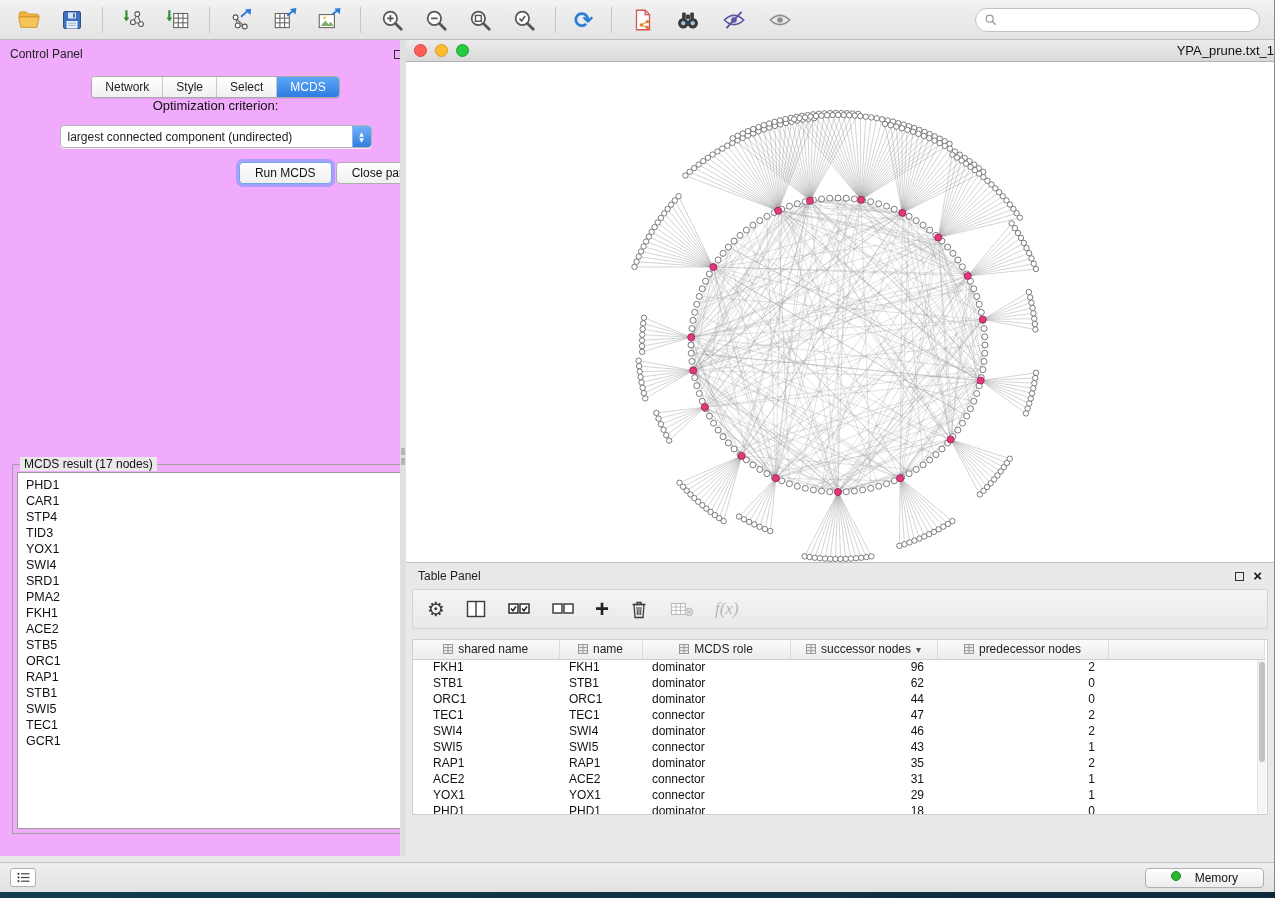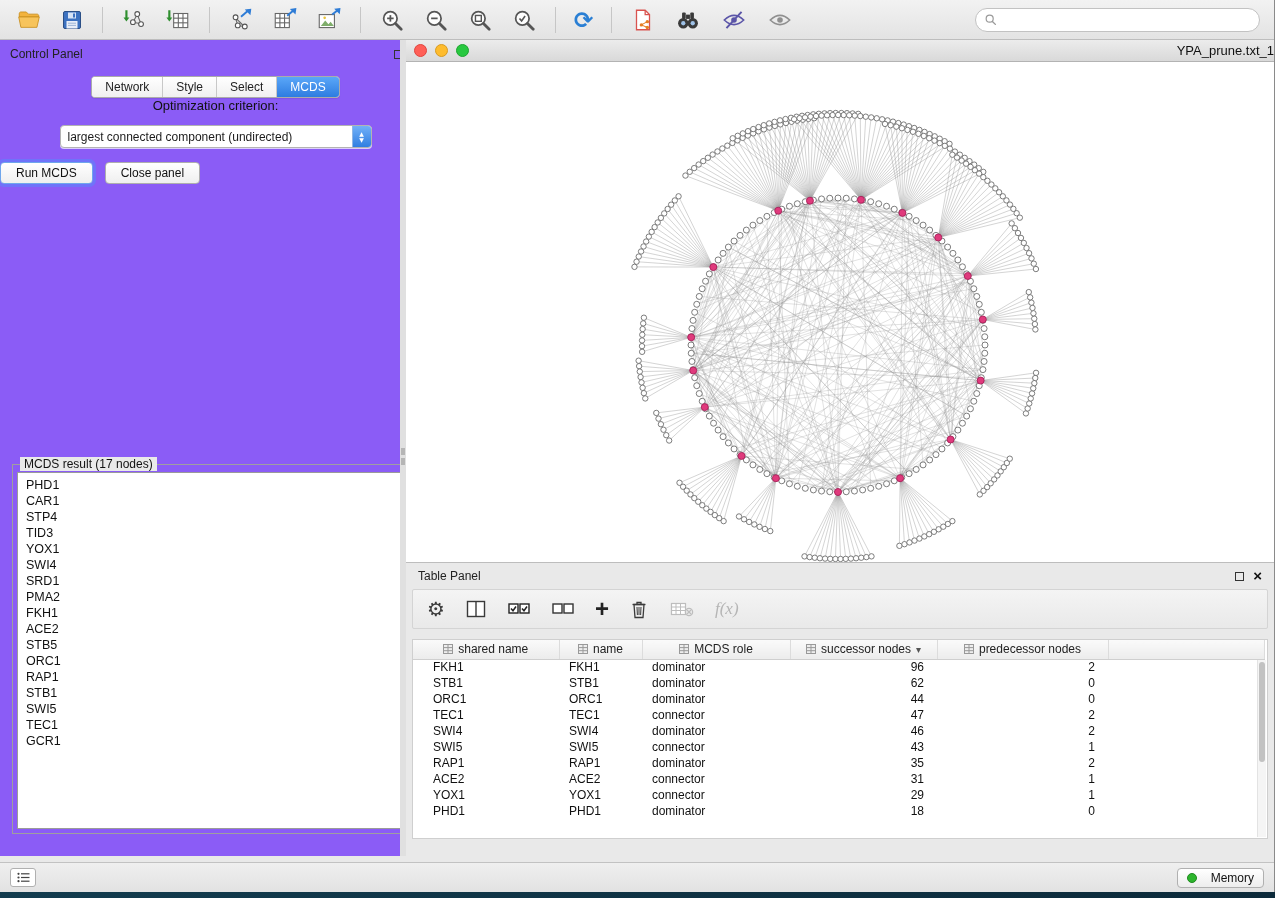--- a/index.html
+++ b/index.html
@@ -35,21 +35,21 @@
     width: 285px; height: 24px; background: #fff;
     border: 1px solid #c2c2c2; border-radius: 12px;
     display: flex; align-items: center; padding: 0 8px; gap: 5px;
     margin-right: 4px;
   }
   .search-field input { border: none; outline: none; flex: 1; font-size: 12px; background: transparent; }
 
   
   .control-panel {
     position: absolute; left:0; top:40px; width:432px; bottom:36px;
-    background:#8b5cf6; border-right:1px solid #c0c0c0;
+    background:#f0abfc; border-right:1px solid #c0c0c0;
   }
   .panel-header { height:28px; display:flex; align-items:center; padding:0 10px; }
   .panel-title { font-size:12px; color:#222; }
   .panel-btns { margin-left:auto; display:flex; align-items:center; gap:9px; }
   .float-box { width:9px; height:9px; border:1px solid #333; display:inline-block; }
   .close-x { font-size:15px; font-weight:bold; color:#111; line-height:10px; cursor:default; }
 
   .seg { display:flex; border:1px solid #ababab; border-radius:4px; overflow:hidden; background:#fff;
          box-shadow: 0 1px 1px rgba(0,0,0,.08); }
   .seg .tab { padding:3px 13px; font-size:12px; background:linear-gradient(#ffffff,#f0f0f0);
@@ -64,21 +64,21 @@
     border:1px solid #b3b3b3; border-radius:4px; display:flex; align-items:center; overflow:hidden;
     box-shadow: 0 1px 0 rgba(255,255,255,.7);
   }
   .dropdown .val { flex:1; padding:0 7px; font-size:12px; white-space:nowrap; overflow:hidden; }
   .dropdown .stepper {
     width:19px; height:23px; background:linear-gradient(#74b3f9,#2e7ce0);
     border-left:1px solid #8fb6e6; color:#fff; display:flex; flex-direction:column;
     align-items:center; justify-content:center; font-size:6px; line-height:6px;
     font-family:"DejaVu Sans", sans-serif;
   }
-  .btn-row { display:flex; justify-content:flex-start; gap:12px; margin-top:14px; }
+  .btn-row { display:flex; justify-content:flex-end; gap:4px; margin-top:14px; }
   .btn {
     font-size:12px; padding:3px 15px; background:linear-gradient(#ffffff,#efefef);
     border:1px solid #aeaeae; border-radius:4px; color:#111; cursor:default;
   }
   .btn.focused { box-shadow: 0 0 0 3px rgba(77,144,254,.45); border-color:#6fa6ec; }
 
   .groupbox {
     position:absolute; left:12px; right:14px; top:424px; bottom:22px;
     border:1px solid #9f9f9f;
   }
@@ -118,21 +118,21 @@
   .tp-toolbar {
     height:40px; margin:0 6px; background:linear-gradient(#f4f4f4,#e9e9e9);
     border:1px solid #d4d4d4; border-radius:2px;
     display:flex; align-items:center; padding:0 14px; gap:20px;
   }
   .tp-ico { background:transparent; border:none; display:flex; align-items:center; cursor:default; }
   .gear-glyph { font-size:20px; color:#3a3a3a; line-height:20px; font-family:"DejaVu Sans", sans-serif; }
   .plus-glyph { font-size:24px; color:#222; font-weight:bold; line-height:20px; }
   .fx-glyph { font-family:"Liberation Serif", serif; font-style:italic; font-size:17px; color:#b5b5b5; }
 
-  .table-wrap { position:relative; margin:10px 6px 0 6px; background:#fff; border:1px solid #cfcfcf; height:200px; overflow:hidden; }
+  .table-wrap { position:relative; margin:10px 6px 0 6px; background:#fff; border:1px solid #cfcfcf; height:176px; overflow:hidden; }
   table { border-collapse:collapse; table-layout:fixed; width:852px; font-size:12px; }
   thead th {
     height:19px; font-weight:normal; color:#222;
     background:linear-gradient(#fafafa,#ececec);
     border-right:1px solid #dcdcdc; border-bottom:1px solid #cfcfcf;
     text-align:center; padding:0 4px; overflow:hidden; white-space:nowrap;
   }
   thead th .hwrap { display:flex; align-items:center; justify-content:center; gap:5px; }
   tbody td { height:16px; padding:0 6px; white-space:nowrap; overflow:hidden; color:#111; }
   td.c0 { padding-left:20px; }
@@ -148,23 +148,23 @@
 
   
   .statusbar {
     position:absolute; left:0; right:0; bottom:0; height:30px;
     background:linear-gradient(#efefef,#e2e2e2); border-top:1px solid #c2c2c2;
     display:flex; align-items:center; padding:0 10px;
   }
   .menu-btn { width:26px; height:19px; background:#fff; border:1px solid #b0b0b0; border-radius:3px;
               display:flex; align-items:center; justify-content:center; cursor:default; }
   .memory-btn {
-    margin-left:auto; display:flex; align-items:center; gap:14px;
+    margin-left:auto; display:flex; gap:14px;
     background:linear-gradient(#ffffff,#ededed); border:1px solid #b0b0b0; border-radius:4px;
-    padding:2px 9px; font-size:12px; color:#111; cursor:default;
+    padding:2px 25px; font-size:12px; color:#111; cursor:default;
   }
   .green-dot { width:10px; height:10px; border-radius:50%; background:#2db52d; border:1px solid #1f8a1f; }
 </style>
 </head>
 <body>
 
 <div class="app">
 
   <div class="toolbar">
     <button class="tb">

